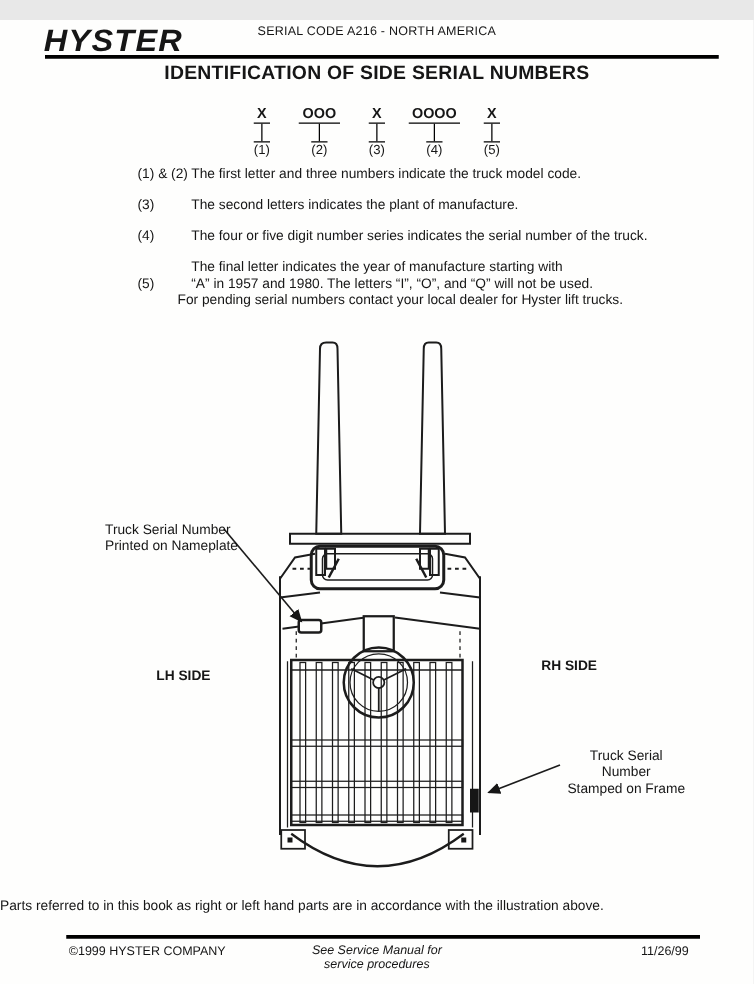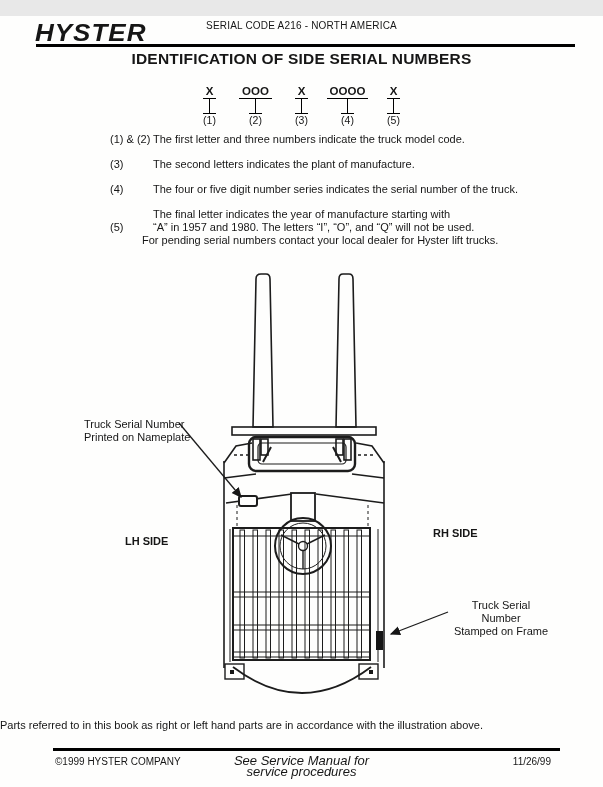--- a/index.html
+++ b/index.html
@@ -48,21 +48,21 @@
   .lab-nameplate{left:84px;top:402px;}
   .lab-lh{left:125px;top:519px;font-weight:bold;}
   .lab-rh{left:433px;top:511px;font-weight:bold;}
   .lab-stamped{left:452px;top:583px;width:98px;text-align:center;}
   
   .bottom-note{position:absolute;left:0;right:0;top:703px;margin:0;text-align:left;font-size:11px;}
   .footer-rule{position:absolute;left:53px;right:43px;top:732px;height:3px;background:#000;}
   .f-copy{position:absolute;left:55px;top:740px;font-size:10px;}
   .f-center{
     position:absolute;left:0;right:0;top:739px;text-align:center;
-    font-size:13px;line-height:11px;font-style:italic;white-space:pre-line;
+    font-size:10px;line-height:11px;font-style:italic;white-space:pre-line;
   }
   .f-date{position:absolute;right:52px;top:740px;font-size:10px;}
 </style>
 </head>
 <body>
 
 <div class="page">
 
   <div class="logo">HYSTER</div>
   <div class="header-center">

